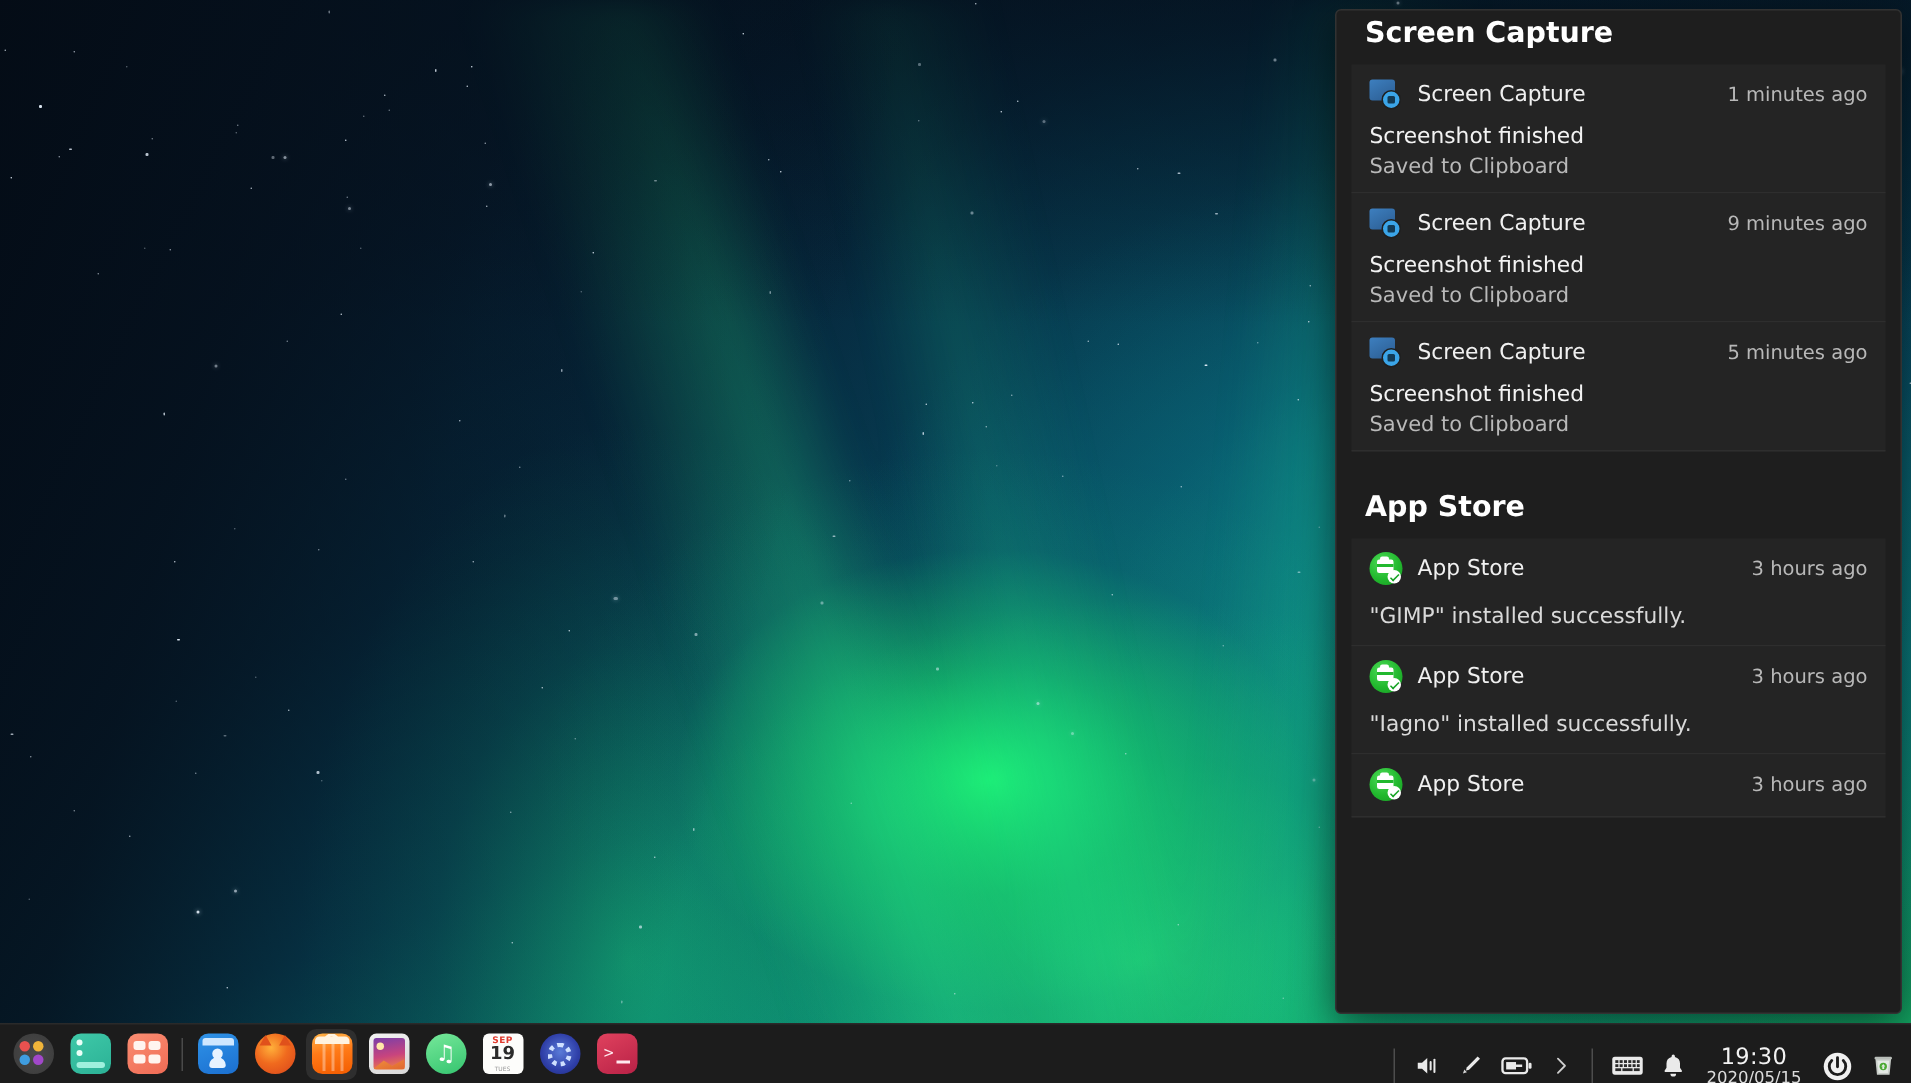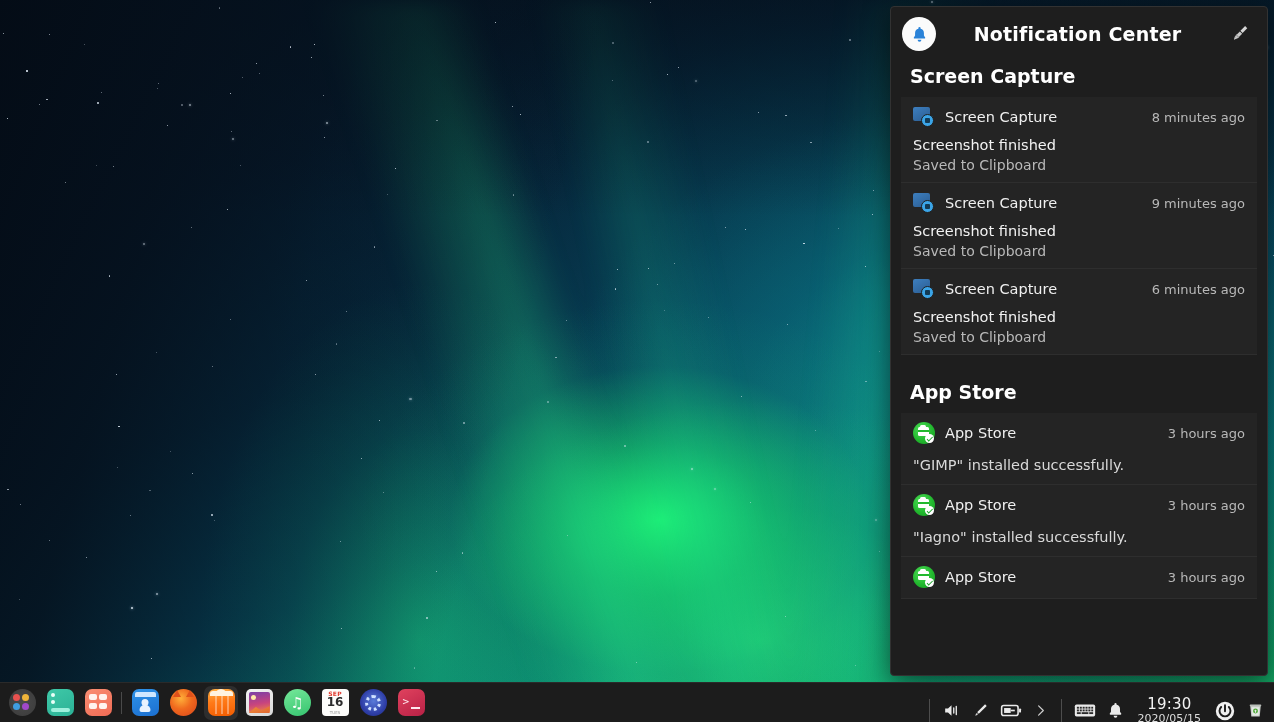--- a/index.html
+++ b/index.html
@@ -393,51 +393,34 @@
       <span class="star" style="left: 1082px; top: 54.8px; width: 1.5px; height: 1.5px; opacity: 0.65;"></span>
       <span class="star" style="left: 915.1px; top: 571.6px; width: 1.5px; height: 1.5px; opacity: 0.51;"></span>
       <span class="star" style="left: 1084.4px; top: 507.8px; width: 1px; height: 1px; opacity: 0.92;"></span>
       <span class="star" style="left: 157.2px; top: 87.5px; width: 1px; height: 1px; opacity: 0.42;"></span>
       <span class="star" style="left: 1212.6px; top: 358px; width: 2.2px; height: 2.2px; opacity: 0.81; box-shadow: rgba(220, 240, 255, 0.8) 0px 0px 3px;"></span>
     </div>
 </div>
 
 <div id="ncenter">
 
-  <div id="nc-header">
-    <div id="bell-badge">
-      <svg width="19" height="19" viewBox="0 0 24 24" aria-hidden="true">
-        <path d="M12 2.5a1.4 1.4 0 0 1 1.4 1.4v.7a5.6 5.6 0 0 1 4.2 5.4v3.4l1.5 2.3a.9.9 0 0 1-.75 1.4H5.65a.9.9 0 0 1-.75-1.4l1.5-2.3V10a5.6 5.6 0 0 1 4.2-5.4v-.7A1.4 1.4 0 0 1 12 2.5z" fill="#2b83d8"></path>
-        <path d="M9.6 18.6h4.8a2.4 2.4 0 0 1-4.8 0z" fill="#2b83d8"></path>
-      </svg>
-    </div>
-    <div id="nc-title">Notification Center</div>
-    <div id="clear-all">
-      <svg width="22" height="22" viewBox="0 0 24 24" aria-hidden="true">
-        <path d="M17.6 3.4l2.3 2.3-5.1 5.1-2.3-2.3z" fill="#d6d6d6"></path>
-        <path d="M11.8 9.2l2.6 2.6-4.9 4.9-4.2 1.7 1.6-4.3z" fill="#c9c9c9"></path>
-        <path d="M6.6 13.9l1.4 1.4-2.4 3 1-4.4z" fill="#b0b0b0"></path>
-        <path d="M8.2 12.4l3 3-1 1-3-3z" fill="#9f9f9f"></path>
-      </svg>
-    </div>
-  </div>
 
   <div id="nc-body">
 
     <div class="group">
       <div class="group-title">Screen Capture</div>
 
       <div class="notif">
         <div class="notif-head">
           <span class="napp-icon ic-capture">
             <span class="sq"></span>
               <span class="cam"></span>
           </span>
           <span class="napp-name">Screen Capture</span>
-          <span class="ntime">8 minutes ago</span>
+          <span class="ntime">1 minutes ago</span>
         </div>
         <div class="nsummary">Screenshot finished</div>
         <div class="nbody">Saved to Clipboard</div>
       </div>
 
       <div class="notif">
         <div class="notif-head">
           <span class="napp-icon ic-capture">
             <span class="sq"></span>
               <span class="cam"></span>
@@ -449,21 +432,21 @@
         <div class="nbody">Saved to Clipboard</div>
       </div>
 
       <div class="notif">
         <div class="notif-head">
           <span class="napp-icon ic-capture">
             <span class="sq"></span>
               <span class="cam"></span>
           </span>
           <span class="napp-name">Screen Capture</span>
-          <span class="ntime">6 minutes ago</span>
+          <span class="ntime">5 minutes ago</span>
         </div>
         <div class="nsummary">Screenshot finished</div>
         <div class="nbody">Saved to Clipboard</div>
       </div>
     </div>
 
     <div class="group second">
       <div class="group-title">App Store</div>
 
       <div class="notif msg-only">
@@ -581,21 +564,21 @@
 
     <div class="launcher">
       <span class="licon ic-music">
         <span class="note">♫</span>
       </span>
     </div>
 
     <div class="launcher">
       <span class="licon ic-cal">
         <span class="m">SEP</span>
-        <span class="d">16</span>
+        <span class="d">19</span>
         <span class="w">TUES</span>
       </span>
     </div>
 
     <div class="launcher">
       <span class="licon ic-gear">
         <span class="gc"></span>
       </span>
     </div>
 

